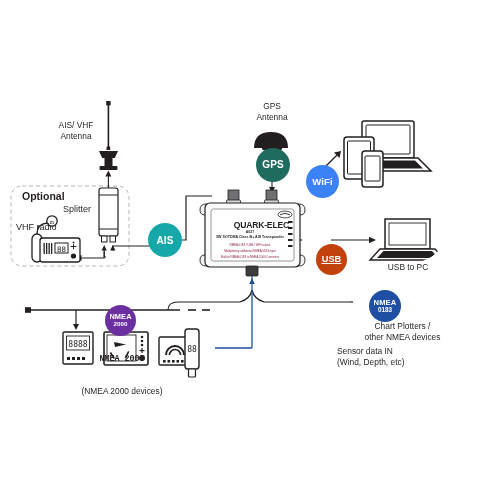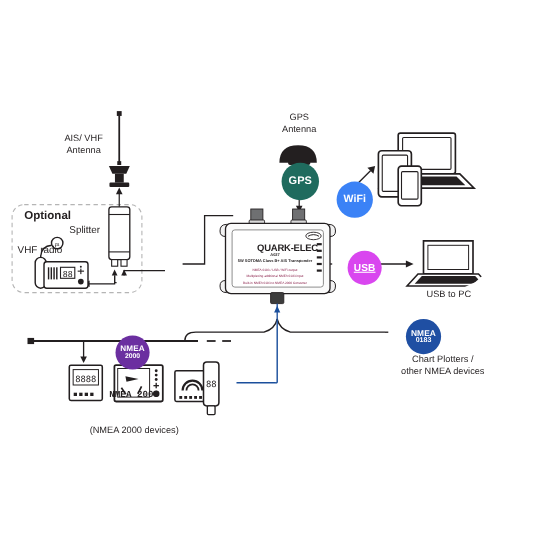--- a/index.html
+++ b/index.html
@@ -261,20 +261,30 @@
   </g>
 
   <g>
     <rect x="185" y="329" width="14" height="40" rx="3" fill="#ffffff" stroke="#231f20" stroke-width="1.4"></rect>
     <text x="192" y="352" font-family="DejaVu Sans Mono, monospace" font-size="8" text-anchor="middle" fill="#231f20">88</text>
     <rect x="188.5" y="369" width="7" height="8" rx="1" fill="#ffffff" stroke="#231f20" stroke-width="1.2"></rect>
   </g>
 
 </svg>
 
+<div class="badge" style="left:148px;top:223px;width:34px;height:34px;background:#16a8a8;">
+  <span class="gi">
+    <svg width="14" height="7" viewBox="0 0 14 7">
+          <path d="M1 5 h12 l-2 2 h-8 z" fill="#ffffff"></path>
+          <path d="M4 4 h7 l-1 -2 h-5 z" fill="#ffffff"></path>
+          <rect x="6" y="0" width="1" height="2" fill="#ffffff"></rect>
+        </svg>
+  </span>
+  <span class="bt" style="font-size:10px;margin-top:1px;">AIS</span>
+</div>
 
 <div class="badge" style="left:256px;top:148px;width:34px;height:34px;background:#1f6b5e;">
   <span class="gi">
     <svg width="12" height="9" viewBox="0 0 12 9">
           <circle cx="6" cy="3" r="2.6" fill="#ffffff"></circle>
           <rect x="5.4" y="5" width="1.2" height="4" fill="#ffffff"></rect>
         </svg>
   </span>
   <span class="bt" style="font-size:10px;margin-top:0px;">GPS</span>
 </div>
@@ -283,21 +293,21 @@
   <span class="gi">
     <svg width="14" height="10" viewBox="0 0 14 10">
       <path d="M1 3 q6 -5 12 0" fill="none" stroke="#ffffff" stroke-width="1.4"></path>
       <path d="M3.4 5.6 q3.6 -3 7.2 0" fill="none" stroke="#ffffff" stroke-width="1.4"></path>
       <circle cx="7" cy="8.6" r="1.3" fill="#ffffff"></circle>
     </svg>
   </span>
   <span class="bt" style="font-size:9.6px;margin-top:0px;">WiFi</span>
 </div>
 
-<div class="badge" style="left:316px;top:228px;width:31px;height:31px;background:#d946ef;text-decoration:underline;">
+<div class="badge" style="left:316px;top:244px;width:31px;height:31px;background:#c2410c;text-decoration:underline;">
   <span class="gi">
     <svg width="12" height="7" viewBox="0 0 12 7">
           <rect x="1" y="1.5" width="10" height="3" rx="1" fill="#ffffff"></rect>
         </svg>
   </span>
   <span class="bt" style="font-size:9.2px;margin-top:0px;">USB</span>
 </div>
 
 <div class="badge" style="left:369px;top:290px;width:32px;height:32px;background:#1f4fa3;">
   <span class="gi" style="margin-bottom:0px;">
@@ -355,18 +365,20 @@
 
 <div class="lbl" style="left:63px;top:204px;font-size:9px;">Splitter</div>
 
 <div class="lbl" style="left:16px;top:222px;font-size:9px;text-align:right;">VHF radio</div>
 
 <div class="lbl c" style="left:378px;top:262px;width:60px;font-size:8.4px;">USB to PC</div>
 
 <div class="lbl c" style="left:350px;top:321px;width:105px;">Chart Plotters /
 other NMEA devices</div>
 
+<div class="lbl" style="left:337px;top:346px;width:100px;">Sensor data IN
+(Wind, Depth, etc)</div>
 
 <div class="lbl c bold" style="left:72px;top:354px;width:100px;font-size:8.4px;font-family:Liberation Mono, monospace;">NMEA 2000</div>
 
 <div class="lbl c" style="left:62px;top:386px;width:120px;font-size:8.4px;">(NMEA 2000 devices)</div>
 
 </div>
 
 </body></html>

